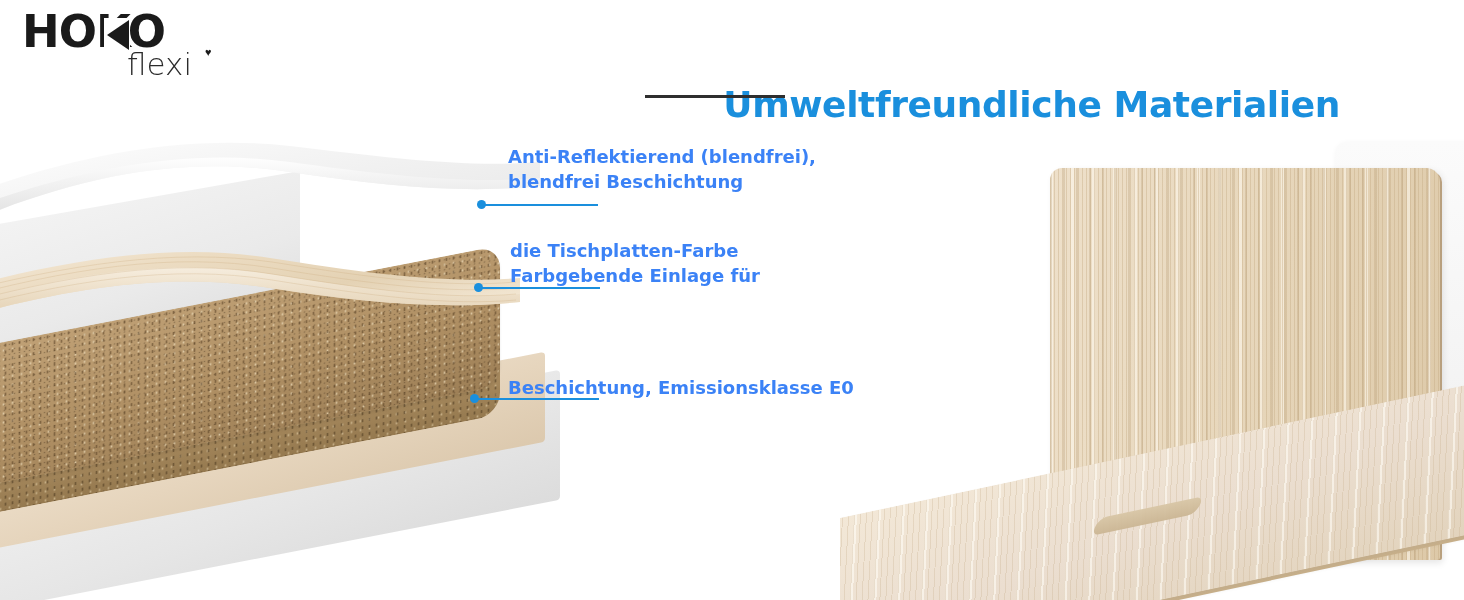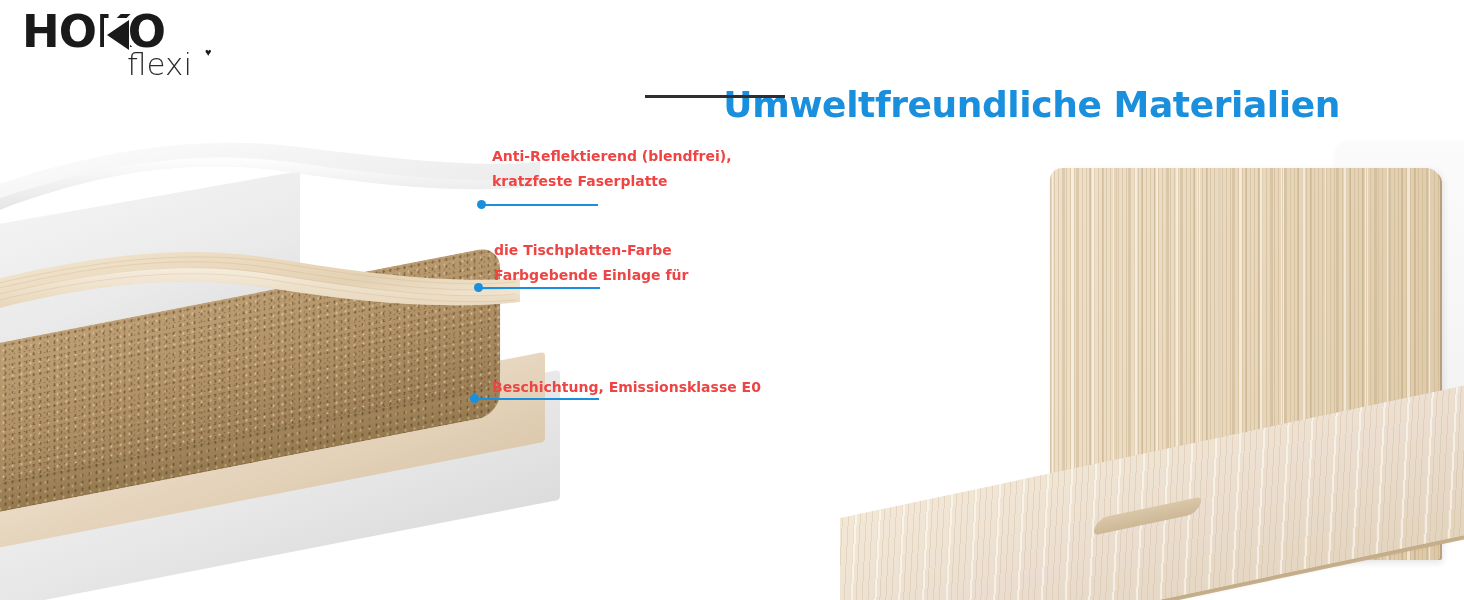--- a/index.html
+++ b/index.html
@@ -190,24 +190,25 @@
     transform: skewY(-10deg);
   }
 
   
   .callout {
     position: absolute;
   }
   .callout-text {
     font-family: "DejaVu Sans", sans-serif;
     font-weight: 700;
-    font-size: 14px;
+    font-size: 18px;
     line-height: 25px;
-    color: #ef4444;
+    color: #3b82f6;
     white-space: nowrap;
+    margin-left: 16px;
   }
   .leader {
     position: absolute;
     height: 2px;
     background: #1a8fdd;
   }
   .leader-dot {
     position: absolute;
     width: 9px;
     height: 9px;
@@ -382,21 +383,21 @@
         <stop offset="100%" stop-color="#d9d9d9" stop-opacity="0.8"></stop>
       </linearGradient>
     </defs>
     <path d="M0 58 C 110 16, 220 -6, 330 6 C 430 18, 510 28, 580 22 L 580 46 C 505 54, 425 46, 330 32 C 225 16, 120 34, 0 86 Z" fill="url(#coatGrad)"></path>
     <path d="M0 72 C 120 28, 225 8, 330 22 C 430 36, 510 44, 580 38 L 580 46 C 505 54, 425 46, 330 32 C 225 16, 120 34, 0 86 Z" fill="url(#coatGrad2)"></path>
   </svg>
 </div>
 
 <div class="callout" id="callout-1">
   <div class="callout-text">Anti-Reflektierend (blendfrei),</div>
-  <div class="callout-text">kratzfeste Faserplatte</div>
+  <div class="callout-text">blendfrei Beschichtung</div>
   <div class="leader"></div>
   <div class="leader-dot"></div>
 </div>
 
 <div class="callout" id="callout-2">
   <div class="callout-text">die Tischplatten-Farbe</div>
   <div class="callout-text">Farbgebende Einlage für</div>
   <div class="leader"></div>
   <div class="leader-dot"></div>
 </div>

